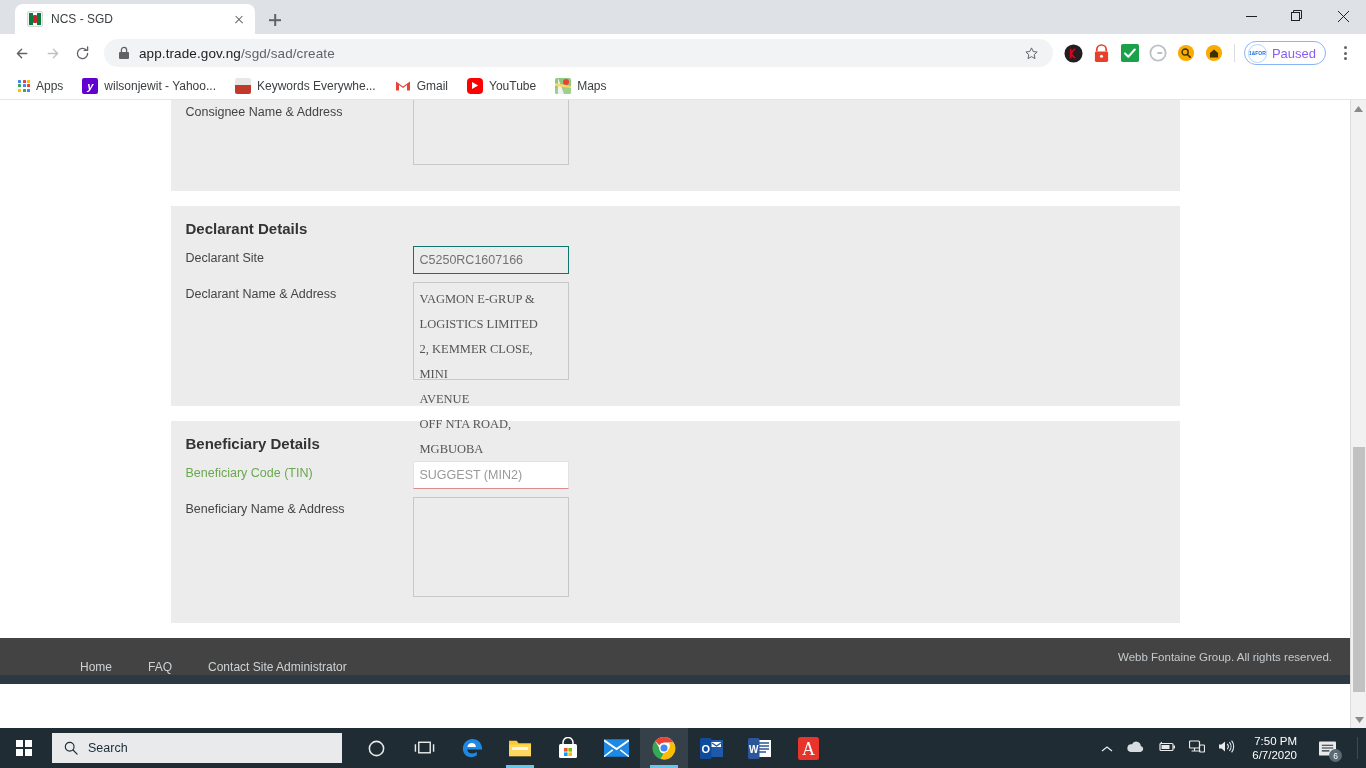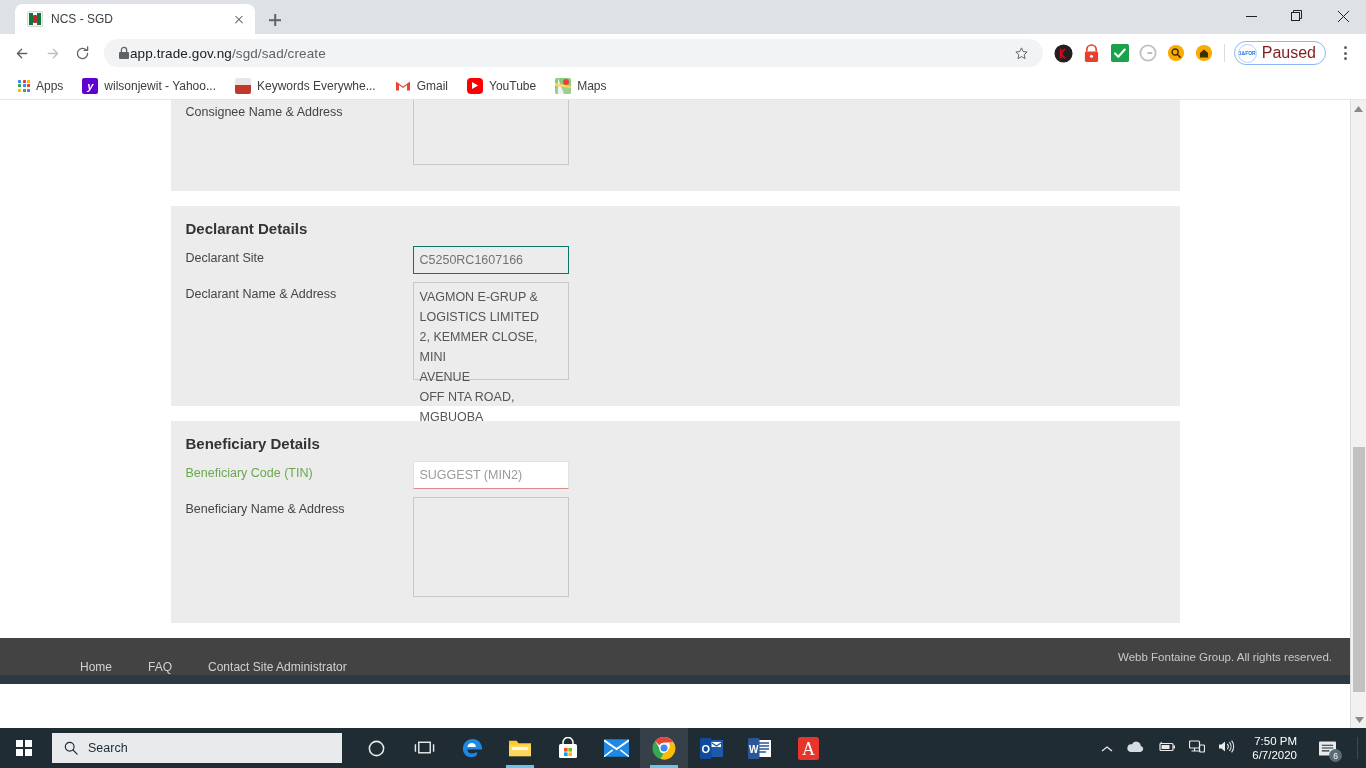--- a/index.html
+++ b/index.html
@@ -56,37 +56,37 @@
 
   .wincontrols { position: absolute; right: 0; top: 0; display: flex; height: 32px; }
   .wc { width: 46px; height: 32px; display: flex; align-items: center; justify-content: center; }
   .wc svg { display: block; }
 
   
   .toolbar { height: 38px; background: #fff; display: flex; align-items: center; padding: 0 8px; gap: 2px; }
   .navbtn { width: 28px; height: 28px; display: flex; align-items: center; justify-content: center; border-radius: 50%; }
   .omnibox {
     flex: 1; height: 28px; background: #f1f3f4; border-radius: 14px;
-    display: flex; align-items: center; padding: 0 10px 0 14px; margin: 0 6px; 
+    display: flex; align-items: center; padding: 0 10px 0 14px; margin: 0 6px; gap: 9px;
   }
   .url { font-size: 13.5px; color: #202124; white-space: nowrap; letter-spacing: .1px; }
   .url .dim { color: #5f6368; }
   .star { margin-left: auto; width: 22px; height: 22px; display: flex; align-items: center; justify-content: center; }
   .ext { width: 26px; height: 26px; display: flex; align-items: center; justify-content: center; flex: 0 0 26px; }
   .tb-sep { width: 1px; height: 18px; background: #dadce0; margin: 0 5px; }
   .paused {
     display: flex; align-items: center; gap: 5px; height: 24px;
     border: 1px solid #8ab4f8; border-radius: 12px; padding: 0 9px 0 3px; margin-left: 2px;
   }
   .paused-badge {
     width: 19px; height: 19px; border-radius: 50%; background: #fff;
     border: 1px solid #b9d4f5; font-size: 5px; color: #1a73e8; font-weight: bold;
     display: flex; align-items: center; justify-content: center; line-height: 1;
   }
-  .paused-text { font-size: 16px; color: #7f1d1d; }
+  .paused-text { font-size: 13px; color: #8b5cf6; }
   .kebab { width: 26px; height: 26px; display: flex; flex-direction: column; align-items: center; justify-content: center; gap: 2.5px; margin-left: 4px; }
   .kebab i { width: 3px; height: 3px; border-radius: 50%; background: #5f6368; display: block; }
 
   
   .bookmarks { height: 28px; background: #fff; display: flex; align-items: center; padding: 0 10px; gap: 3px; border-bottom: 1px solid #e3e5e8; }
   .bm { display: flex; align-items: center; gap: 6px; padding: 3px 8px; border-radius: 4px; }
   .bm-label { font-size: 12px; color: #3c4043; white-space: nowrap; }
   .apps-grid { display: grid; grid-template-columns: repeat(3, 3px); grid-template-rows: repeat(3, 3px); gap: 1.5px; }
   .apps-grid i { width: 3px; height: 3px; border-radius: .5px; display: block; }
   .bmico { width: 16px; height: 16px; flex: 0 0 16px; border-radius: 2px; position: relative; }
@@ -105,22 +105,22 @@
   .fctrl { width: 156px; flex: 0 0 156px; }
 
   .inp {
     width: 156px; height: 28px; border: 1px solid #0f766e; background: transparent;
     font-family: "Liberation Sans", sans-serif; font-size: 12.5px; color: #737373;
     padding: 0 6px; display: flex; align-items: center;
   }
   .inp.err { background: #fff; border: 1px solid #e2e2e2; border-bottom: 1px solid #d98c8c; color: #9a9a9a; }
   .ta {
     width: 156px; border: 1px solid #c8c8c8; background: transparent;
-    font-family: Liberation Sans, sans-serif; font-size: 12.5px; color: #555;
-    padding: 4px 6px; line-height: 20px; white-space: pre-line;
+    font-family: Liberation Serif, serif; font-size: 12.5px; color: #555;
+    padding: 4px 6px; line-height: 25px; white-space: pre-line;
   }
   .ta.h80  { height: 80px; }
   .ta.h98  { height: 98px; }
   .ta.h100 { height: 100px; }
 
   .gap { height: 15px; }
 
   
   .sitefooter {
     background: #434343; height: 37px; display: flex; align-items: center;

